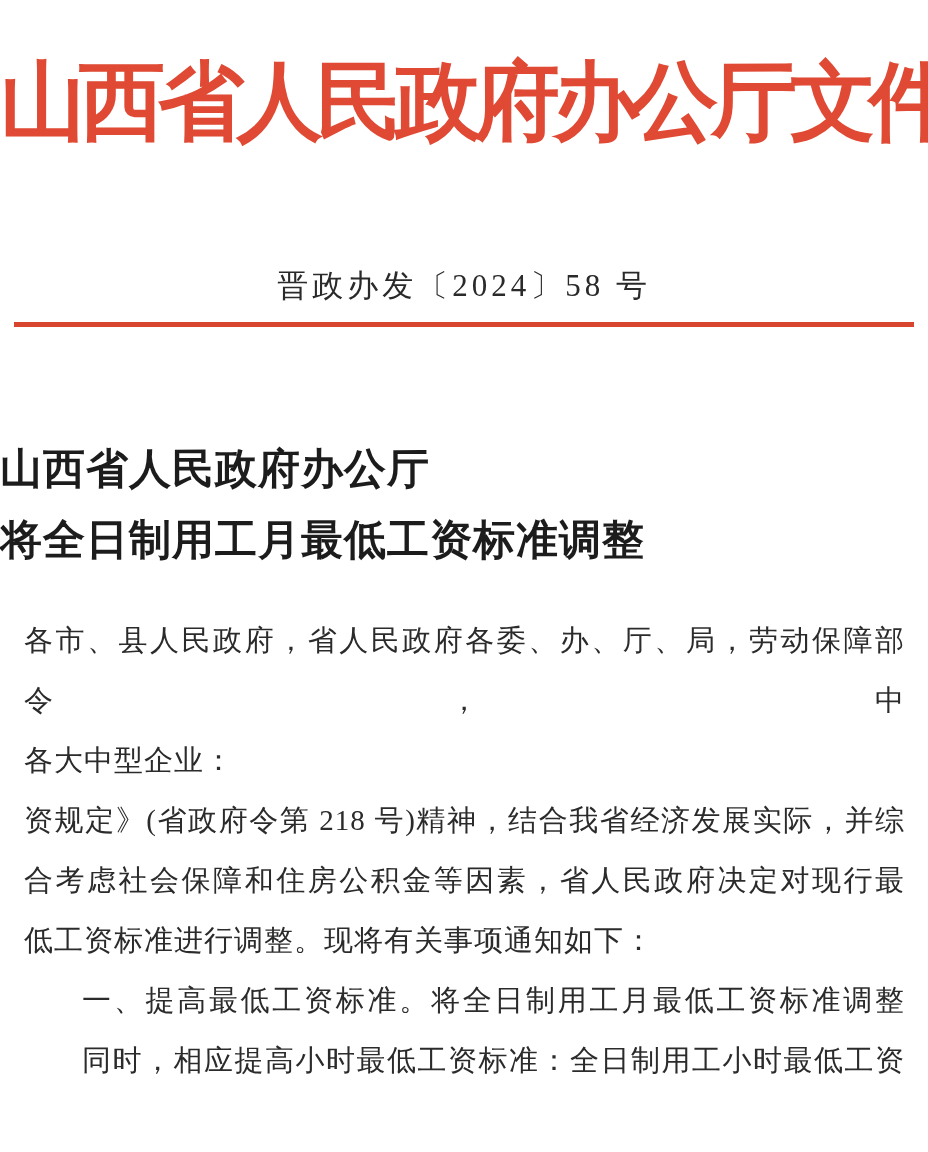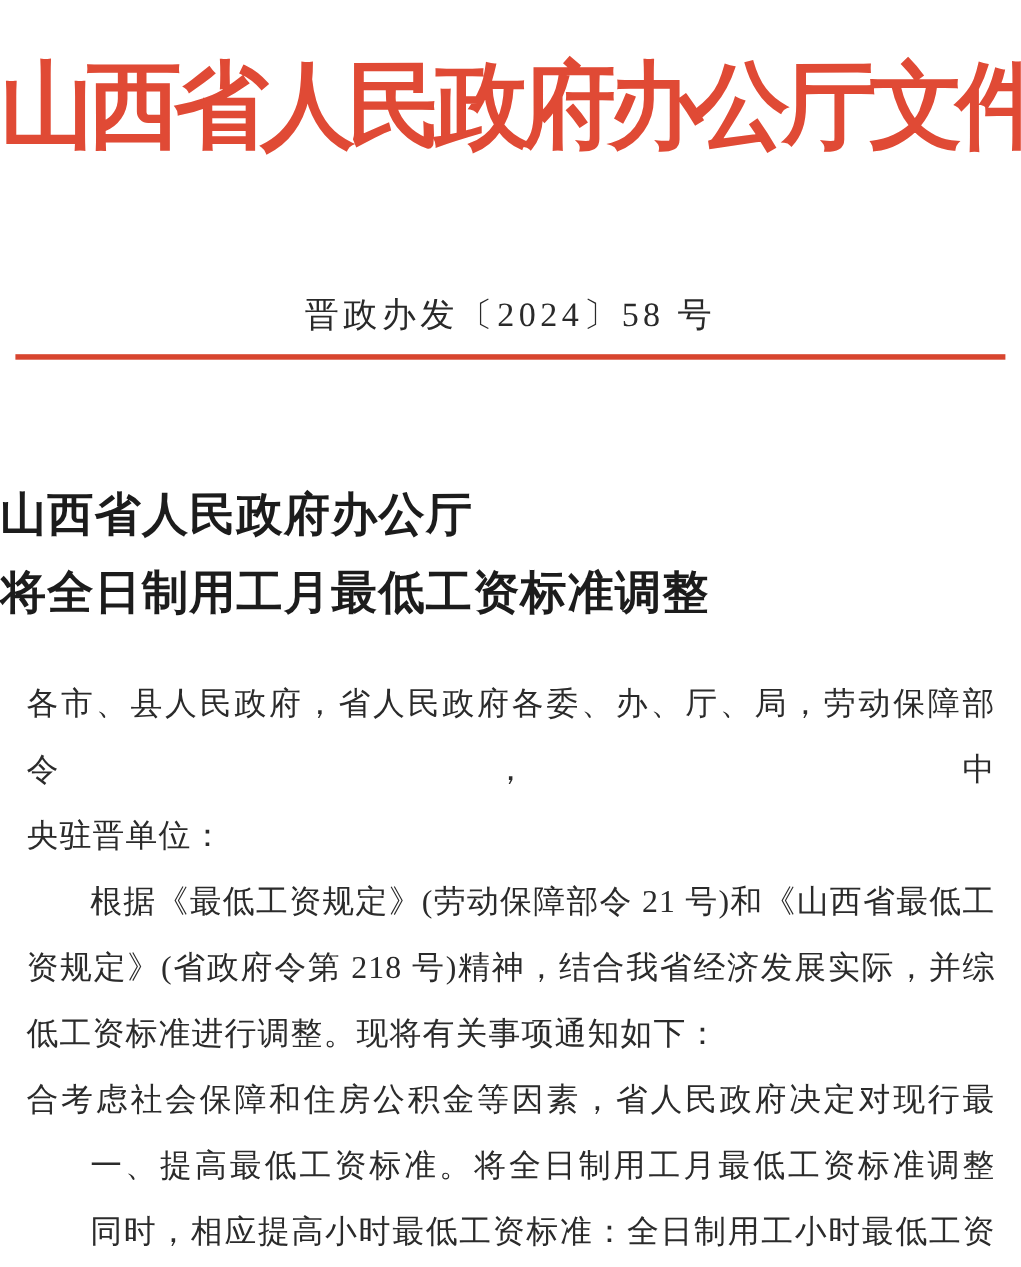--- a/index.html
+++ b/index.html
@@ -17,21 +17,20 @@
   .header-title {
     margin-top: 45px;
     height: 115px;
     line-height: 115px;
     text-align: center;
     font-weight: bold;
     font-size: 86px;
     letter-spacing: -7px;
     white-space: nowrap;
     color: var(--accent, #e04a35);
-    font-family: Liberation Mono, monospace;
   }
   .doc-number {
     margin-top: 106px;
     height: 40px;
     line-height: 40px;
     text-align: center;
     font-size: 31px;
     letter-spacing: 4px;
     color: #2a2a2a;
   }
@@ -79,28 +78,27 @@
 
   <div class="doc-title">
     <div>山西省人民政府办公厅</div>
     <div>将全日制用工月最低工资标准调整</div>
   </div>
 
   <div class="body-text">
 
     <div>
       <div class="line fill">各市、县人民政府，省人民政府各委、办、厅、局，劳动保障部令，中</div>
-      <div class="line">央驻晋单位：</div>
+      <div class="line">各大中型企业：</div>
     </div>
 
     <div>
-      <div class="line fill indent">根据《最低工资规定》(劳动保障部令 21 号)和《山西省最低工</div>
       <div class="line fill">资规定》(省政府令第 218 号)精神，结合我省经济发展实际，并综</div>
+      <div class="line fill">合考虑社会保障和住房公积金等因素，省人民政府决定对现行最</div>
       <div class="line">低工资标准进行调整。现将有关事项通知如下：</div>
-      <div class="line fill">合考虑社会保障和住房公积金等因素，省人民政府决定对现行最</div>
     </div>
 
     <div>
       <div class="line fill indent">一、提高最低工资标准。将全日制用工月最低工资标准调整</div>
     </div>
 
     <div>
       <div class="line fill indent">同时，相应提高小时最低工资标准：全日制用工小时最低工资</div>
     </div>
 

